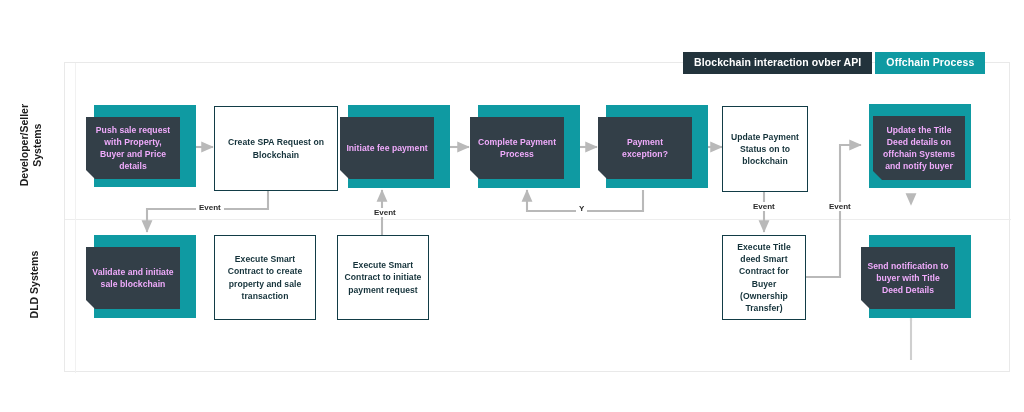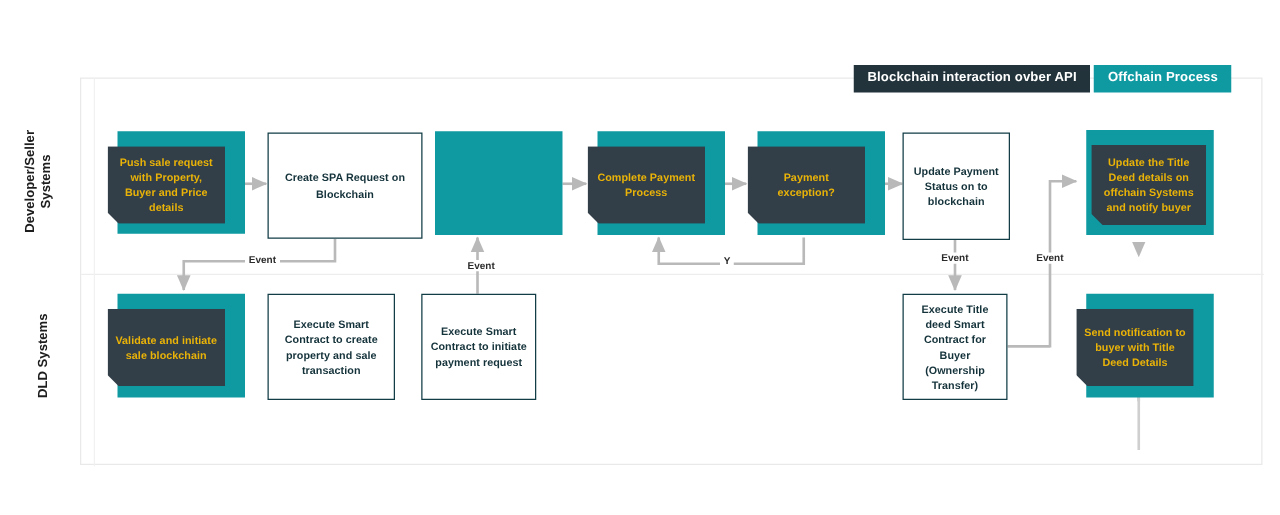--- a/index.html
+++ b/index.html
@@ -94,21 +94,21 @@
     z-index: 10;
   }
   
   .node.offchain .plate {
     position: absolute;
     background: #0f9aa2;
   }
   .node.offchain .card {
     position: absolute;
     background: #333f48;
-    color: #eab308;
+    color: #f0abfc;
     display: flex;
     align-items: center;
     justify-content: center;
     text-align: center;
     box-sizing: border-box;
     padding: 3px 5px;
     clip-path: polygon(0 0, 100% 0, 100% 100%, 9px 100%, 0 calc(100% - 9px));
   }
   
   .node.onchain .card {
@@ -215,20 +215,23 @@
 </div>
 
 <div class="node onchain" style="left:214px; top:106px; width:102px; height:85px;">
   <div class="card" style="left:0px; top:0px; width:124px; height:85px;">
     <span class="node-text">Create SPA Request on Blockchain</span>
   </div>
 </div>
 
 <div class="node offchain" style="left:340px; top:105px; width:110px; height:85px;">
   <div class="plate" style="left:8px; top:0px; width:102px; height:83px;"></div>
+  <div class="card" style="left:0px; top:12px; width:94px; height:62px;">
+    <span class="node-text">Initiate fee payment</span>
+  </div>
 </div>
 
 <div class="node offchain" style="left:470px; top:105px; width:110px; height:85px;">
   <div class="plate" style="left:8px; top:0px; width:102px; height:83px;"></div>
   <div class="card" style="left:0px; top:12px; width:94px; height:62px;">
     <span class="node-text">Complete Payment Process</span>
   </div>
 </div>
 
 <div class="node offchain" style="left:598px; top:105px; width:110px; height:85px;">

